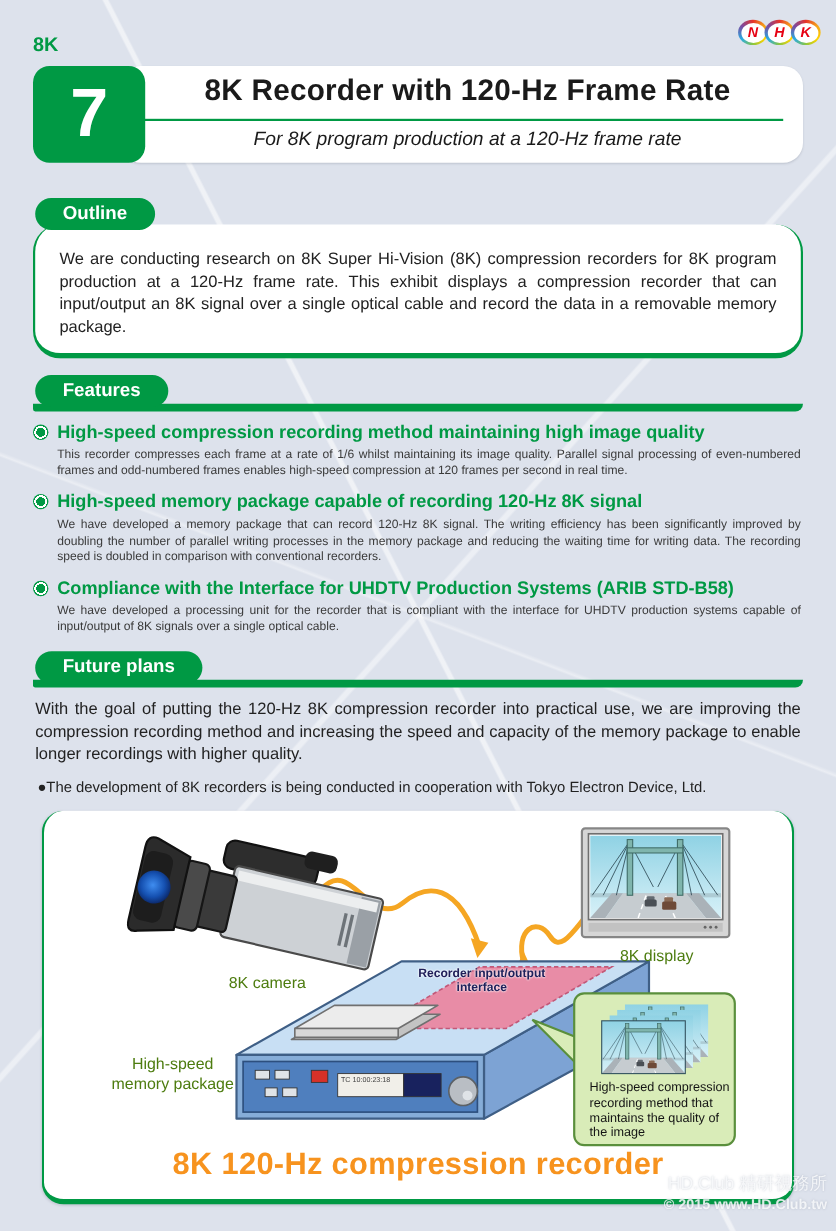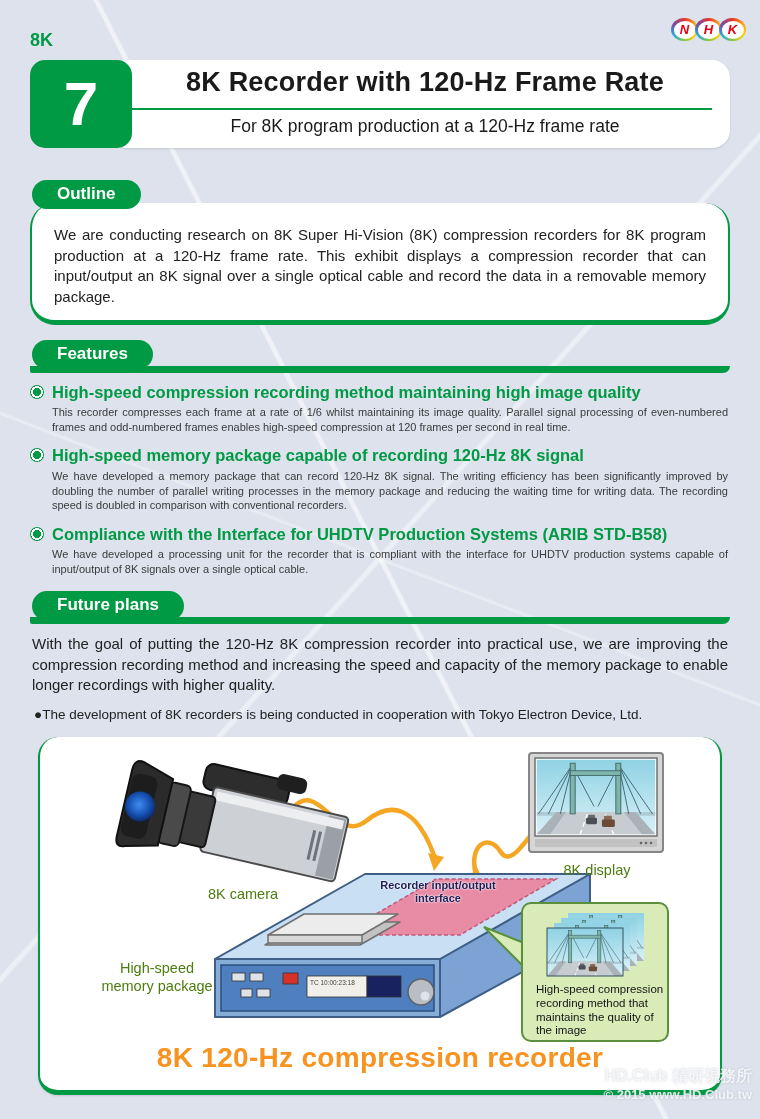--- a/index.html
+++ b/index.html
@@ -30,21 +30,21 @@
   
   .header-card { position:relative; margin:2px 30px 0; height:88px; }
   .header-white { position:absolute; left:80px; right:0; top:0; bottom:0; background:#fff; border-radius:18px;
                   box-shadow:0 1px 2px rgba(60,70,90,.18); }
   .header-num { position:absolute; left:0; top:0; width:102px; height:88px; background:#009944; border-radius:15px;
                 display:flex; align-items:center; justify-content:center; z-index:2; }
   .header-num span { color:#fff; font-size:62px; font-weight:bold; line-height:1; }
   .header-title { position:absolute; left:102px; right:12px; top:7px; text-align:center;
                   font-size:27px; font-weight:bold; color:#1a1a1a; letter-spacing:.2px; }
   .header-sep { position:absolute; left:101px; right:18px; top:48px; height:2px; background:#009944; }
-  .header-sub { position:absolute; left:102px; right:12px; top:56px; text-align:center; font-size:17.5px; color:#1a1a1a; }
+  .header-sub { position:absolute; left:102px; right:12px; top:56px; text-align:center; font-size:17.5px; color:#1a1a1a;font-style:italic; }
 
   
   .pill { display:inline-block; background:#009944; color:#fff; font-weight:bold; font-size:17px;
           padding:4px 25px 5px; border-radius:15px; line-height:1.2; }
 
   
   .outline-pill { position:relative; z-index:2; margin:32px 0 -14px 32px; }
   .outline-box { position:relative; margin:0 30px; background:#fff; border:2px solid #009944; border-top:none;
                  border-bottom-width:5px; border-radius:25px; padding:22px 22px 12px; }
   .outline-box p { font-size:15px; line-height:1.38; color:#222; text-align:justify; }
@@ -73,21 +73,21 @@
   .dlabel { position:absolute; font-size:14.5px; color:#4d7c0f; text-align:center; white-space:pre-line; line-height:1.25; }
   .iface-label { position:absolute; left:318px; top:142px; width:160px; text-align:center; font-size:11px; line-height:1.15;
                  color:#20205a; font-weight:bold; text-shadow:0 0 2px #fff, 0 0 2px #fff; white-space:pre-line; }
   .timecode { position:absolute; left:270px; top:242px; width:56px; font-size:6.5px; color:#444; letter-spacing:0; }
   .callout-text { position:absolute; left:496px; top:246px; width:130px; font-size:11.5px; line-height:1.2; color:#141414; }
   .diagram-caption { position:absolute; left:0; right:0; bottom:16px; text-align:center;
                      font-size:28px; font-weight:bold; color:#f7931e; letter-spacing:.3px; }
 
   .watermark { position:absolute; right:8px; top:1066px; text-align:right; z-index:6;
                color:rgba(250,251,253,.85); text-shadow:0 0 2px rgba(130,140,160,.45); }
-  .watermark .wm1 { font-size:16px; font-weight:bold; }
+  .watermark .wm1 { font-size:16px; font-weight:normal; }
   .watermark .wm2 { font-size:13px; font-weight:bold; }
 </style>
 </head>
 <body>
 
 
 
 
 <div class="topbar">
   <div class="corner-8k">8K</div>

